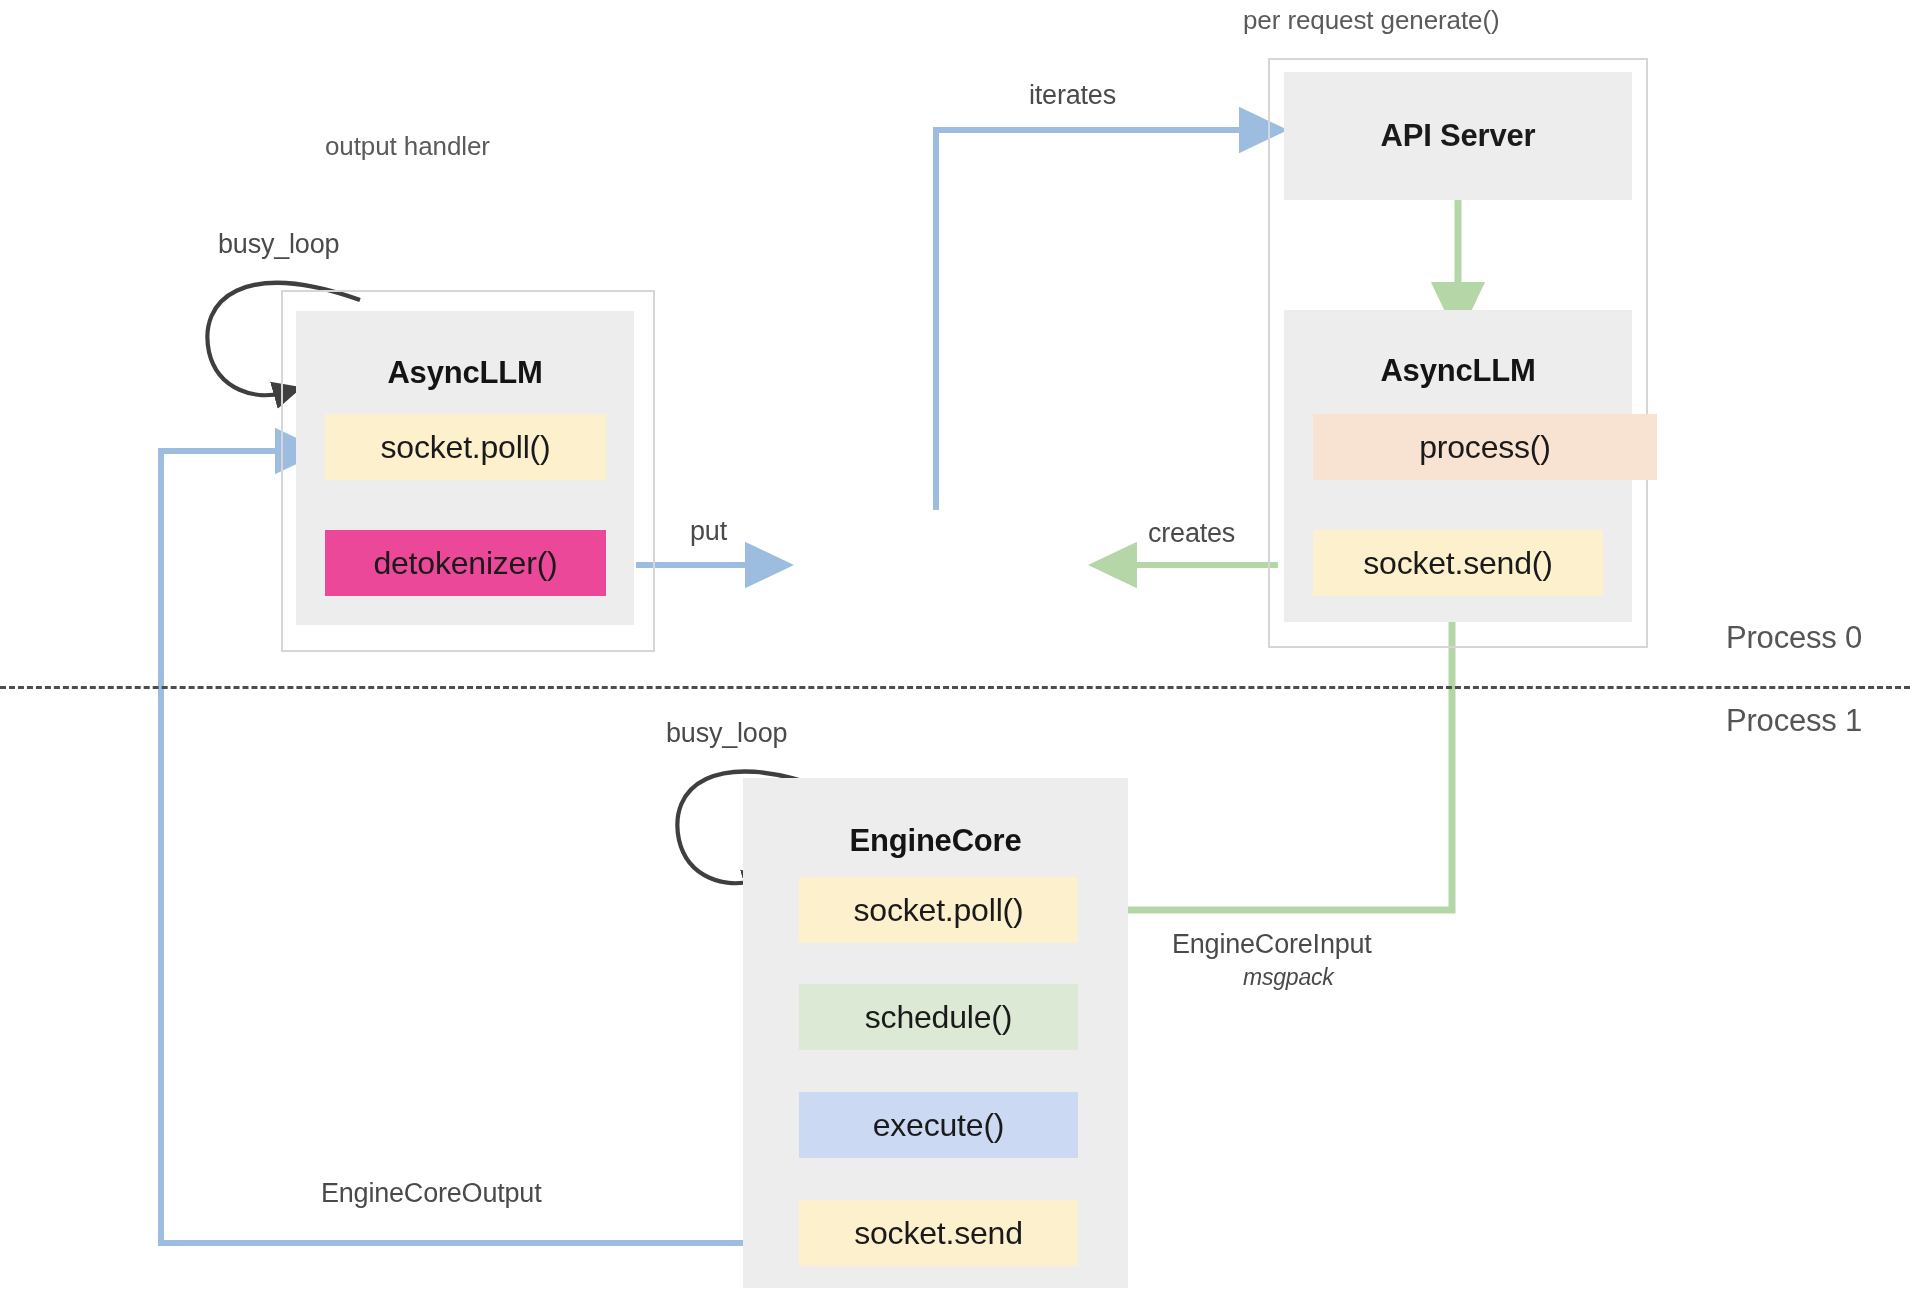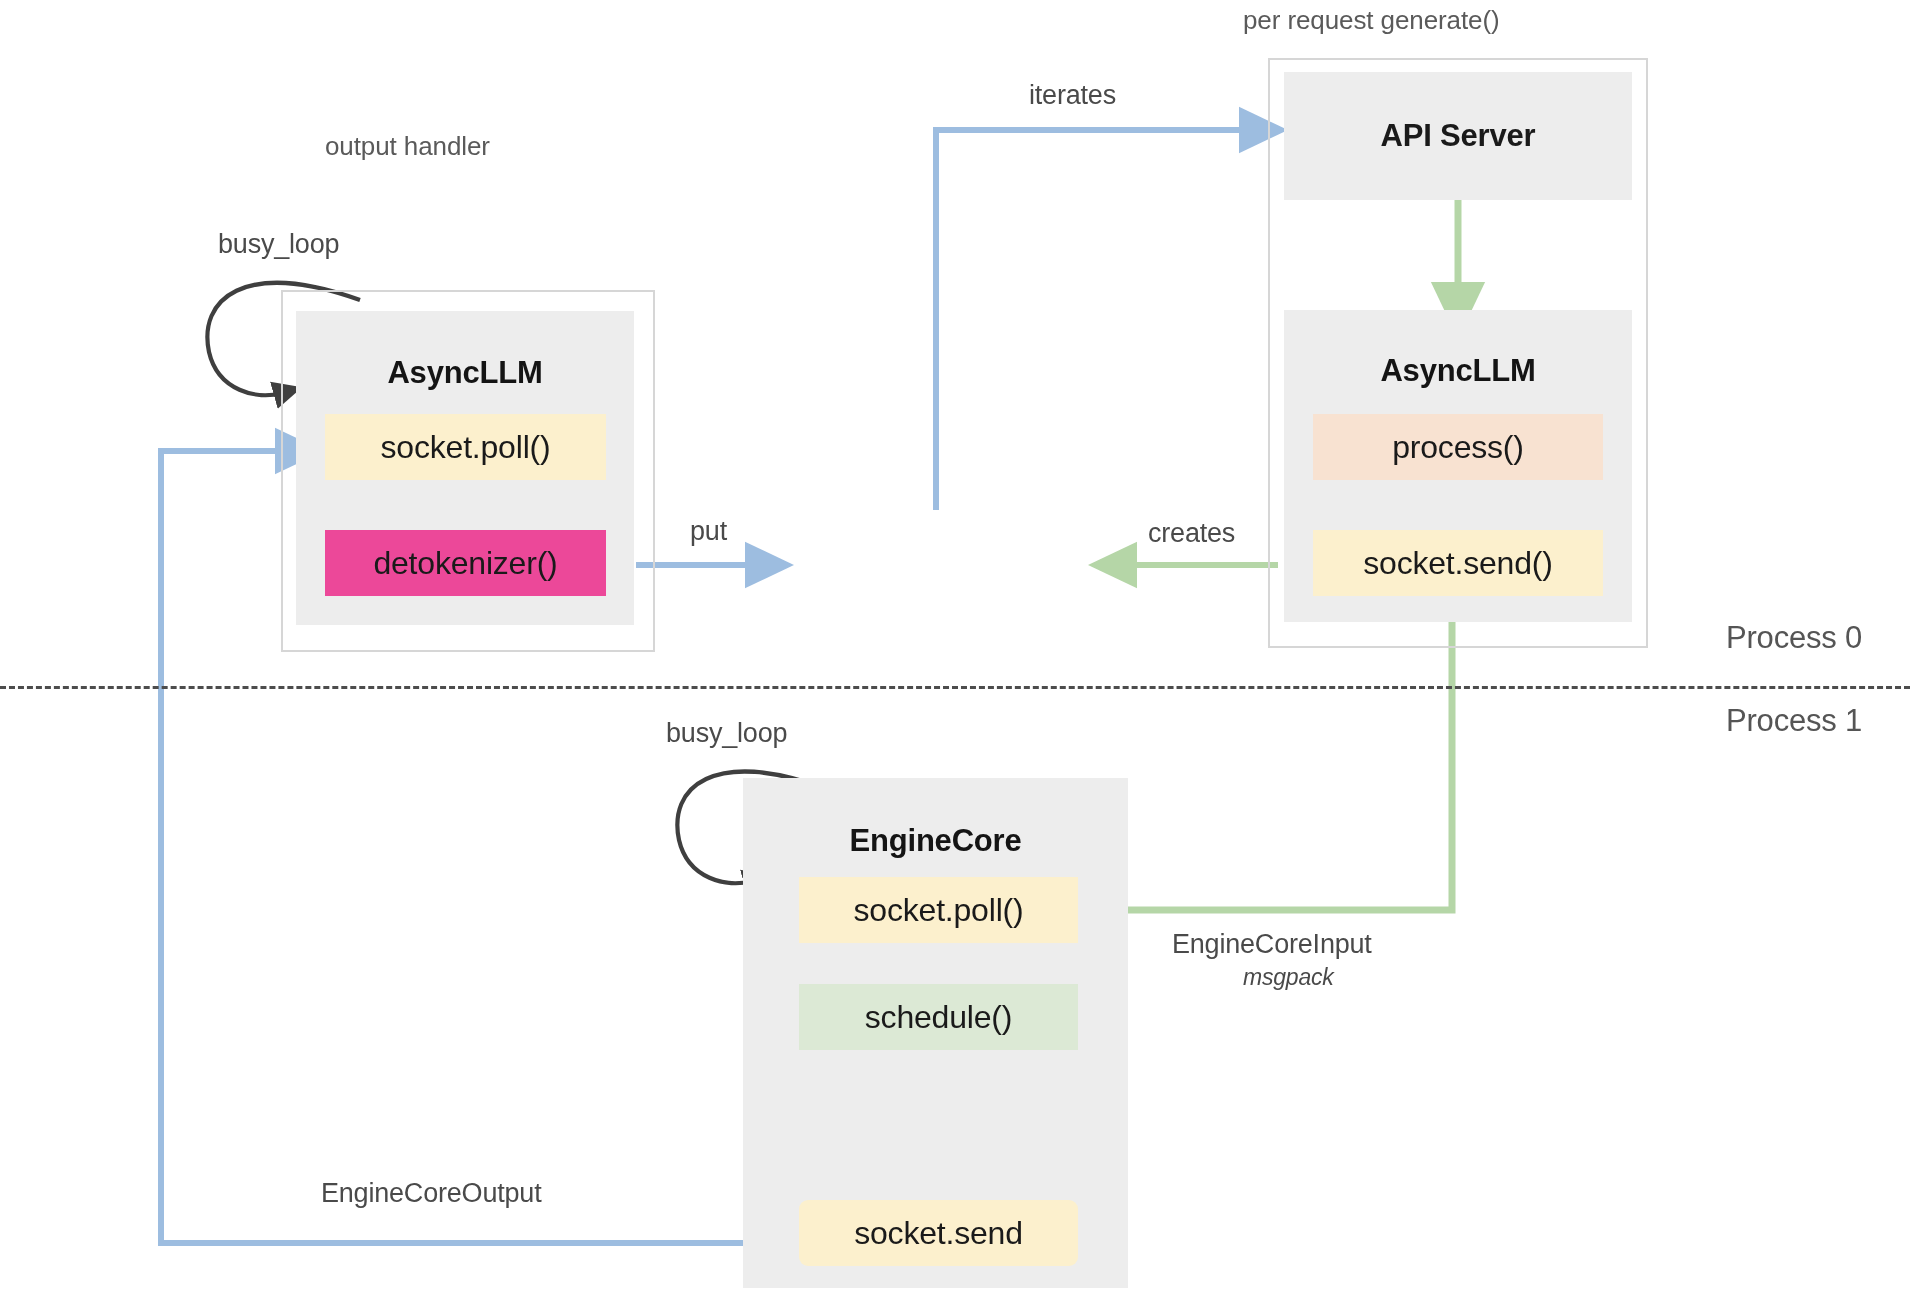--- a/index.html
+++ b/index.html
@@ -168,21 +168,21 @@
   <div class="panel" style="left:1284px; top:72px; width:348px; height:128px;">
     <div class="chip" style="left:0; top:0; width:348px; height:128px; background:transparent; font-weight:bold; font-size:31px;">
       <span>API Server</span>
     </div>
   </div>
 
   <div class="panel" style="left:1284px; top:310px; width:348px; height:312px;">
     <div class="panel-title" style="top:43px;">AsyncLLM</div>
   </div>
 
-  <div class="chip" style="left:1313px; top:414px; width:290px; height:66px; background:#f8e2d1;">
+  <div class="chip" style="left:1313px; top:414px; width:344px; height:66px; background:#f8e2d1;">
     <span>process()</span>
   </div>
 
   <div class="chip" style="left:1313px; top:530px; width:290px; height:66px; background:#fcf0cd;">
     <span>socket.send()</span>
   </div>
 
   <div class="process-label" style="left:1726px; top:620px;">Process 0</div>
 
   <div class="divider" style="top:686px;"></div>
@@ -196,22 +196,25 @@
   </div>
 
   <div class="chip" style="left:799px; top:877px; width:279px; height:66px; background:#fcf0cd;">
     <span>socket.poll()</span>
   </div>
 
   <div class="chip" style="left:799px; top:984px; width:279px; height:66px; background:#dce9d5;">
     <span>schedule()</span>
   </div>
 
-
-  <div class="chip" style="left:799px; top:1200px; width:279px; height:66px; background:#fcf0cd;border-radius:9px;">
+  <div class="chip" style="left:799px; top:1092px; width:279px; height:66px; background:#cbdaf2;">
+    <span>execute()</span>
+  </div>
+
+  <div class="chip" style="left:799px; top:1200px; width:279px; height:66px; background:#fcf0cd;">
     <span>socket.send</span>
   </div>
 
   <div class="edge-label" style="left:1172px; top:929px;">EngineCoreInput</div>
   <div class="edge-label sub" style="left:1243px; top:964px;">msgpack</div>
 
   <div class="edge-label" style="left:321px; top:1178px;">EngineCoreOutput</div>
 
 </div>
 

